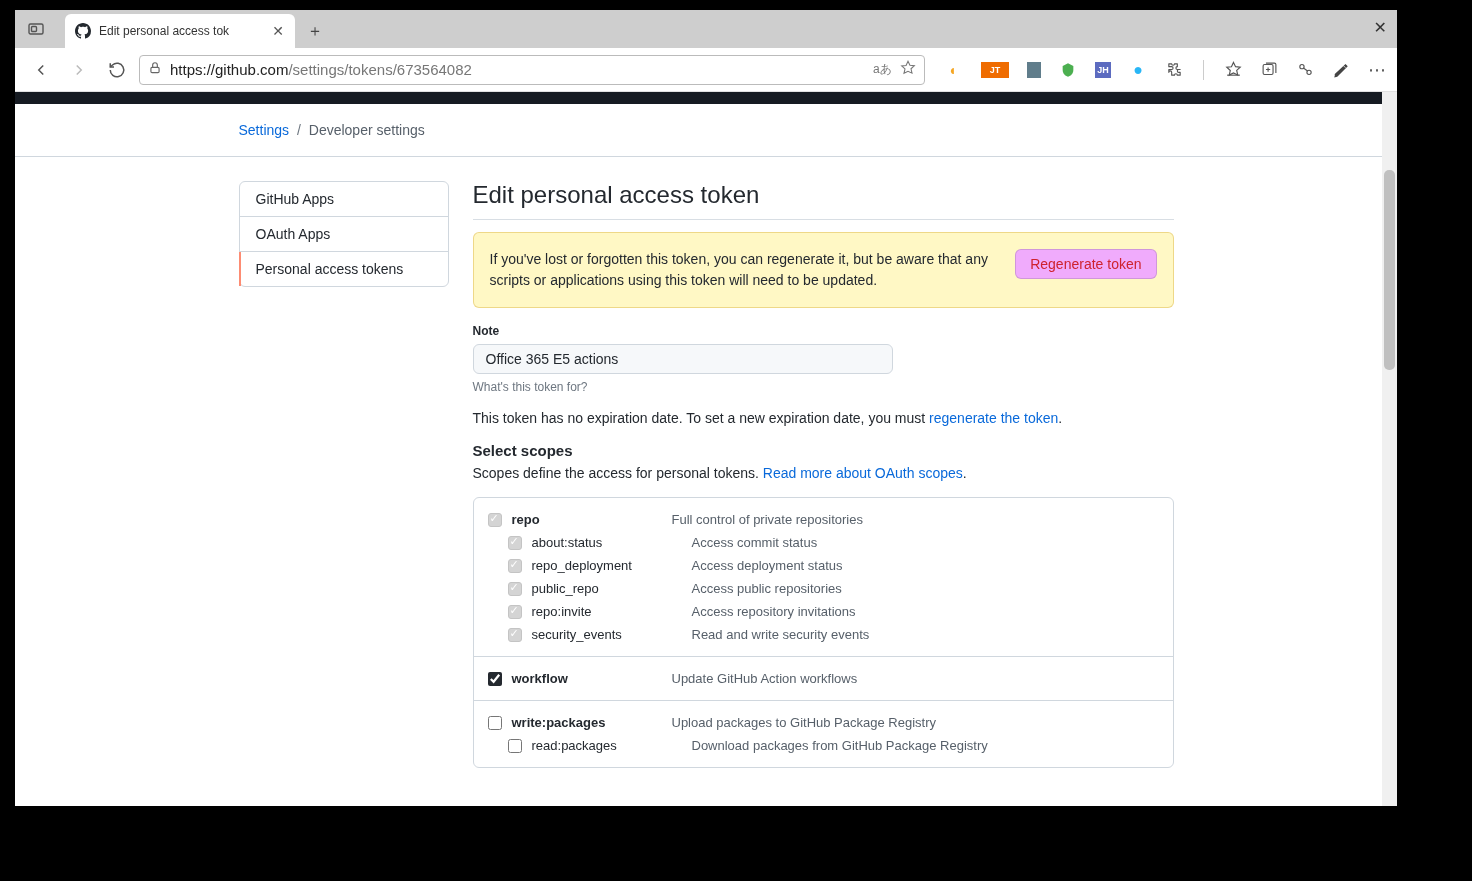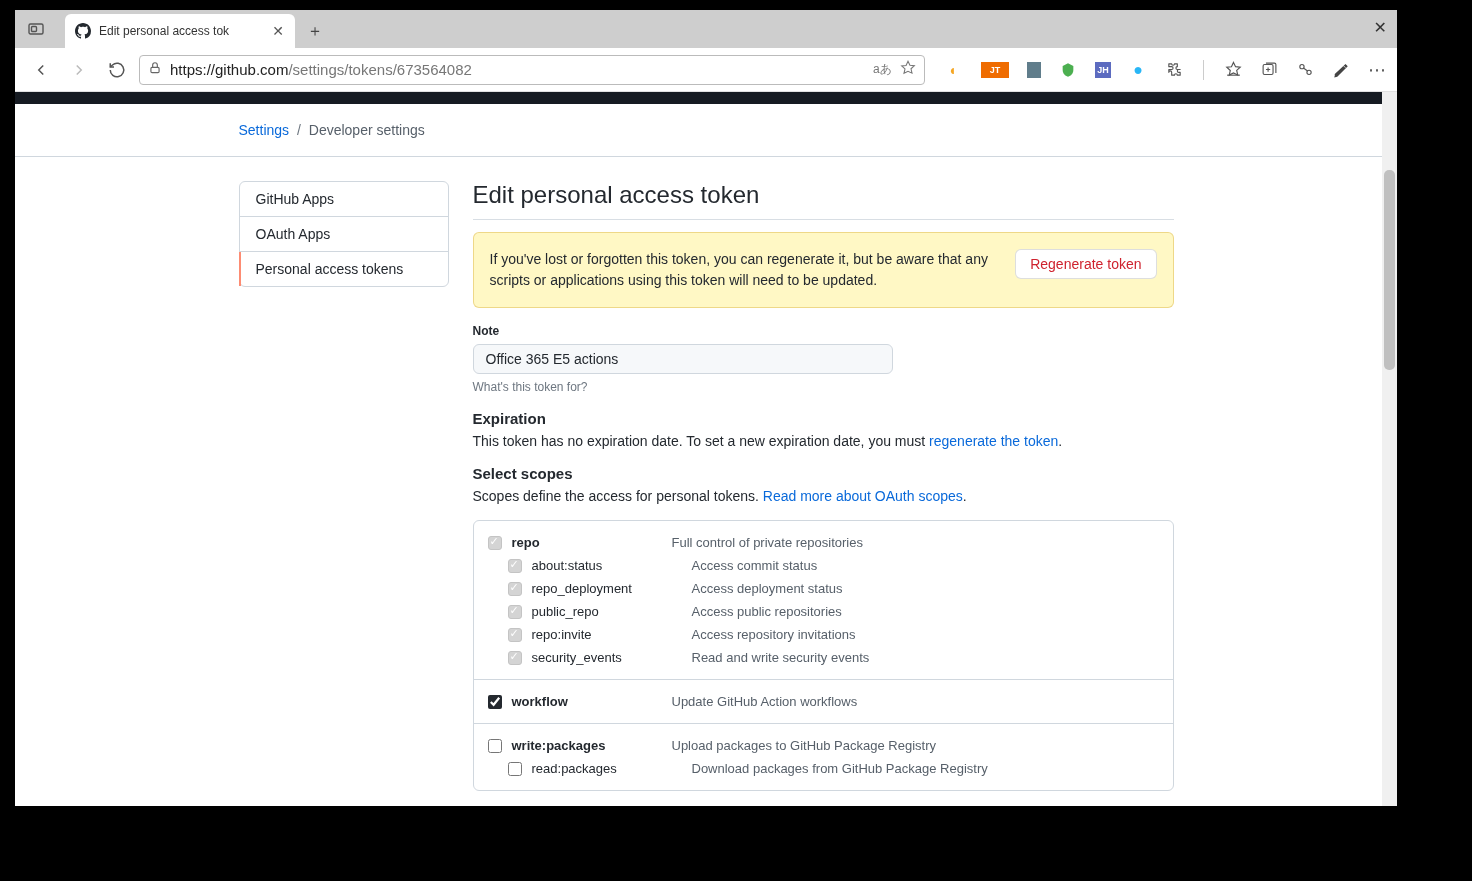--- a/index.html
+++ b/index.html
@@ -39,21 +39,21 @@
   .layout { display:flex; gap:24px; padding-top:24px; }
   .sidebar { width:210px; border:1px solid #d0d7de; border-radius:6px; height:fit-content; }
   .menu-item { display:block; padding:9px 16px; font-size:14px; color:#24292f; border-bottom:1px solid #d0d7de; cursor:pointer; position:relative; }
   .menu-item:last-child { border-bottom:none; }
   .menu-item.selected { font-weight:400; }
   .menu-item.selected::before { content:""; position:absolute; left:-1px; top:0; bottom:0; width:2px; background:#fd8c73; }
   .main { flex:1; }
   h2.page-title { font-size:24px; font-weight:400; padding-bottom:10px; border-bottom:1px solid #d8dee4; margin-bottom:12px; }
   .flash { background:#fff8c5; border:1px solid rgba(212,167,44,0.4); border-radius:6px; padding:16px; display:flex; gap:16px; align-items:flex-start; margin-bottom:16px; }
   .flash p { color:#24292f; line-height:1.5; flex:1; }
-  .btn-danger { background:#ffffff; border:1px solid rgba(27,31,36,0.15); color:#cf222e; padding:6px 14px; border-radius:6px; font-size:14px; cursor:pointer; white-space:nowrap; }
+  .btn-danger { background:#f0abfc; border:1px solid rgba(27,31,36,0.15); color:#cf222e; padding:6px 14px; border-radius:6px; font-size:14px; cursor:pointer; white-space:nowrap; }
   .form-label { font-weight:600; font-size:12px; margin-bottom:6px; display:block; }
   .form-input { width:420px; padding:6px 12px; font-size:14px; border:1px solid #d0d7de; border-radius:6px; background:#f6f8fa; color:#24292f; }
   .form-hint { color:#6e7781; font-size:12px; margin-top:6px; }
   .section { margin-bottom:16px; }
   .section-title { font-weight:600; margin-bottom:6px; font-size:15px; }
   .link { color:#0969da; cursor:pointer; }
   .scope-table { border:1px solid #d0d7de; border-radius:6px; }
   .scope-group { border-bottom:1px solid #d0d7de; padding:10px 14px; }
   .scope-group:last-child { border-bottom:none; }
   .scope-row { display:flex; align-items:center; padding:4px 0; }
@@ -192,21 +192,20 @@
             <div class="flash">
               <p>If you've lost or forgotten this token, you can regenerate it, but be aware that any scripts or applications using this token will need to be updated.</p>
               <button class="btn-danger">Regenerate token</button>
             </div>
             <div class="section">
               <label class="form-label">Note</label>
               <input class="form-input" value="Office 365 E5 actions" style="">
               <div class="form-hint">What's this token for?</div>
             </div>
             <div class="section">
-              <div class="section-title">Expiration</div>
               <div>
                 <span>This token has no expiration date. To set a new expiration date, you must </span><span class="link">regenerate the token</span><span>.</span>
               </div>
             </div>
             <div class="section">
               <div class="section-title">Select scopes</div>
               <div>
                 <span>Scopes define the access for personal tokens. </span><span class="link">Read more about OAuth scopes</span><span>.</span>
               </div>
             </div>

